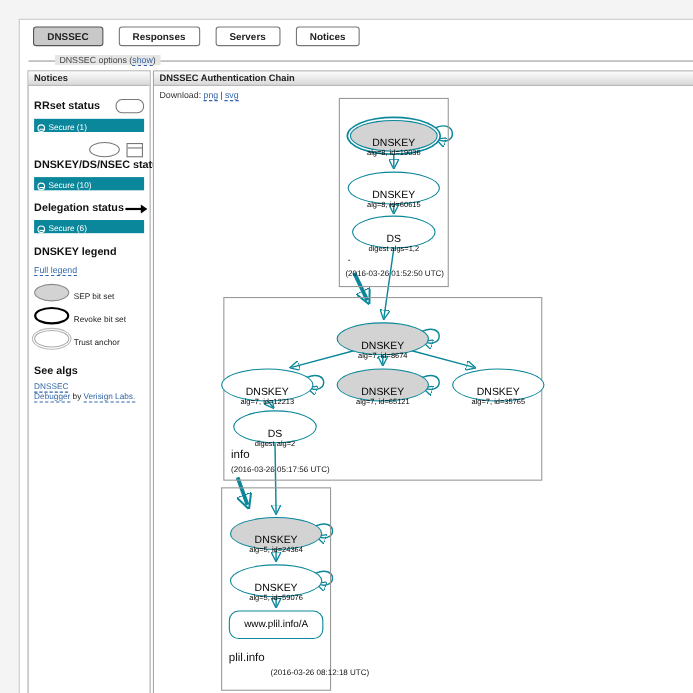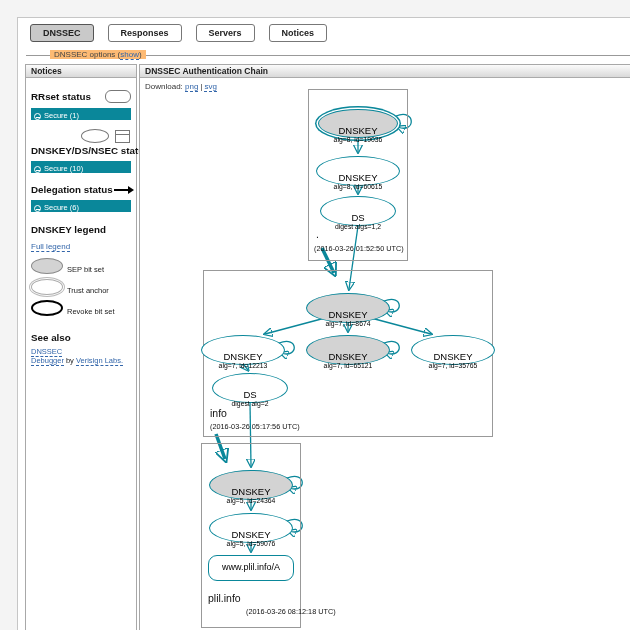--- a/index.html
+++ b/index.html
@@ -6,21 +6,21 @@
   *{box-sizing:border-box; margin:0; padding:0;}
   html,body{width:630px;height:630px;background:#f4f4f4;font-family:"Liberation Sans",sans-serif;}
   .page{width:628px;height:628px;margin:17px;border:1px solid #c6c6c6;background:#fff;position:relative;}
   
   .tabbar{display:flex;gap:14px;padding:6px 0 0 12px;}
   .tab{font-family:"Liberation Sans",sans-serif;font-size:9px;font-weight:bold;color:#222;
        background:#fff;border:1px solid #777;border-radius:3px;padding:3px 12px;cursor:pointer;}
   .tab.active{background:#c9c9c9;border-color:#555;}
   
   .optline{position:relative;margin:13px 8px 0 8px;border-top:1px solid #999;height:0;}
-  .optlabel{position:absolute;top:-6px;left:24px;background:#fdba74;padding:0 4px;font-size:8px;color:#444;}
+  .optlabel{position:absolute;top:-6px;left:24px;background:#e5e5e5;padding:0 4px;font-size:8px;color:#444;}
   .optlabel a{color:#3366aa;text-decoration:none;border-bottom:1px dashed #3366aa;cursor:pointer;}
   
   .content{display:flex;gap:2px;margin:8px 7px 0 7px;height:570px;}
   .panel{border:1px solid #a8a8a8;background:#fff;}
   .panel-hd{height:13px;line-height:12px;background:linear-gradient(#fbfbfb,#d9d9d9);
             border-bottom:1px solid #aaa;font-size:8.5px;font-weight:bold;color:#222;padding-left:5px;}
   .sidebar{width:112px;flex:none;}
   .mainp{flex:1;position:relative;overflow:hidden;}
   
   .sbody{padding:8px 5px 0 5px;}
@@ -124,29 +124,29 @@
         </div>
 
         <div class="h leghead">DNSKEY legend</div>
         <a class="leglink">Full legend</a>
 
         <div class="leg">
           <span class="sw sep"></span>
           <span class="lbl">SEP bit set</span>
         </div>
         <div class="leg">
+          <span class="sw revoke"></span>
+          <span class="lbl">Revoke bit set</span>
+        </div>
+        <div class="leg">
           <span class="sw trust"></span>
           <span class="lbl">Trust anchor</span>
         </div>
-        <div class="leg">
-          <span class="sw revoke"></span>
-          <span class="lbl">Revoke bit set</span>
-        </div>
-
-        <div class="h" style="margin-top:16px;">See also</div>
+
+        <div class="h" style="margin-top:16px;">See algs</div>
         <div class="seealso">
           <a>DNSSEC Debugger</a><span class="sa-mid">by</span><a>Verisign Labs.</a>
         </div>
       </div>
     </div>
 
     <div class="panel mainp">
       <div class="panel-hd">DNSSEC Authentication Chain</div>
       <div class="dl">
         <span>Download:</span>

